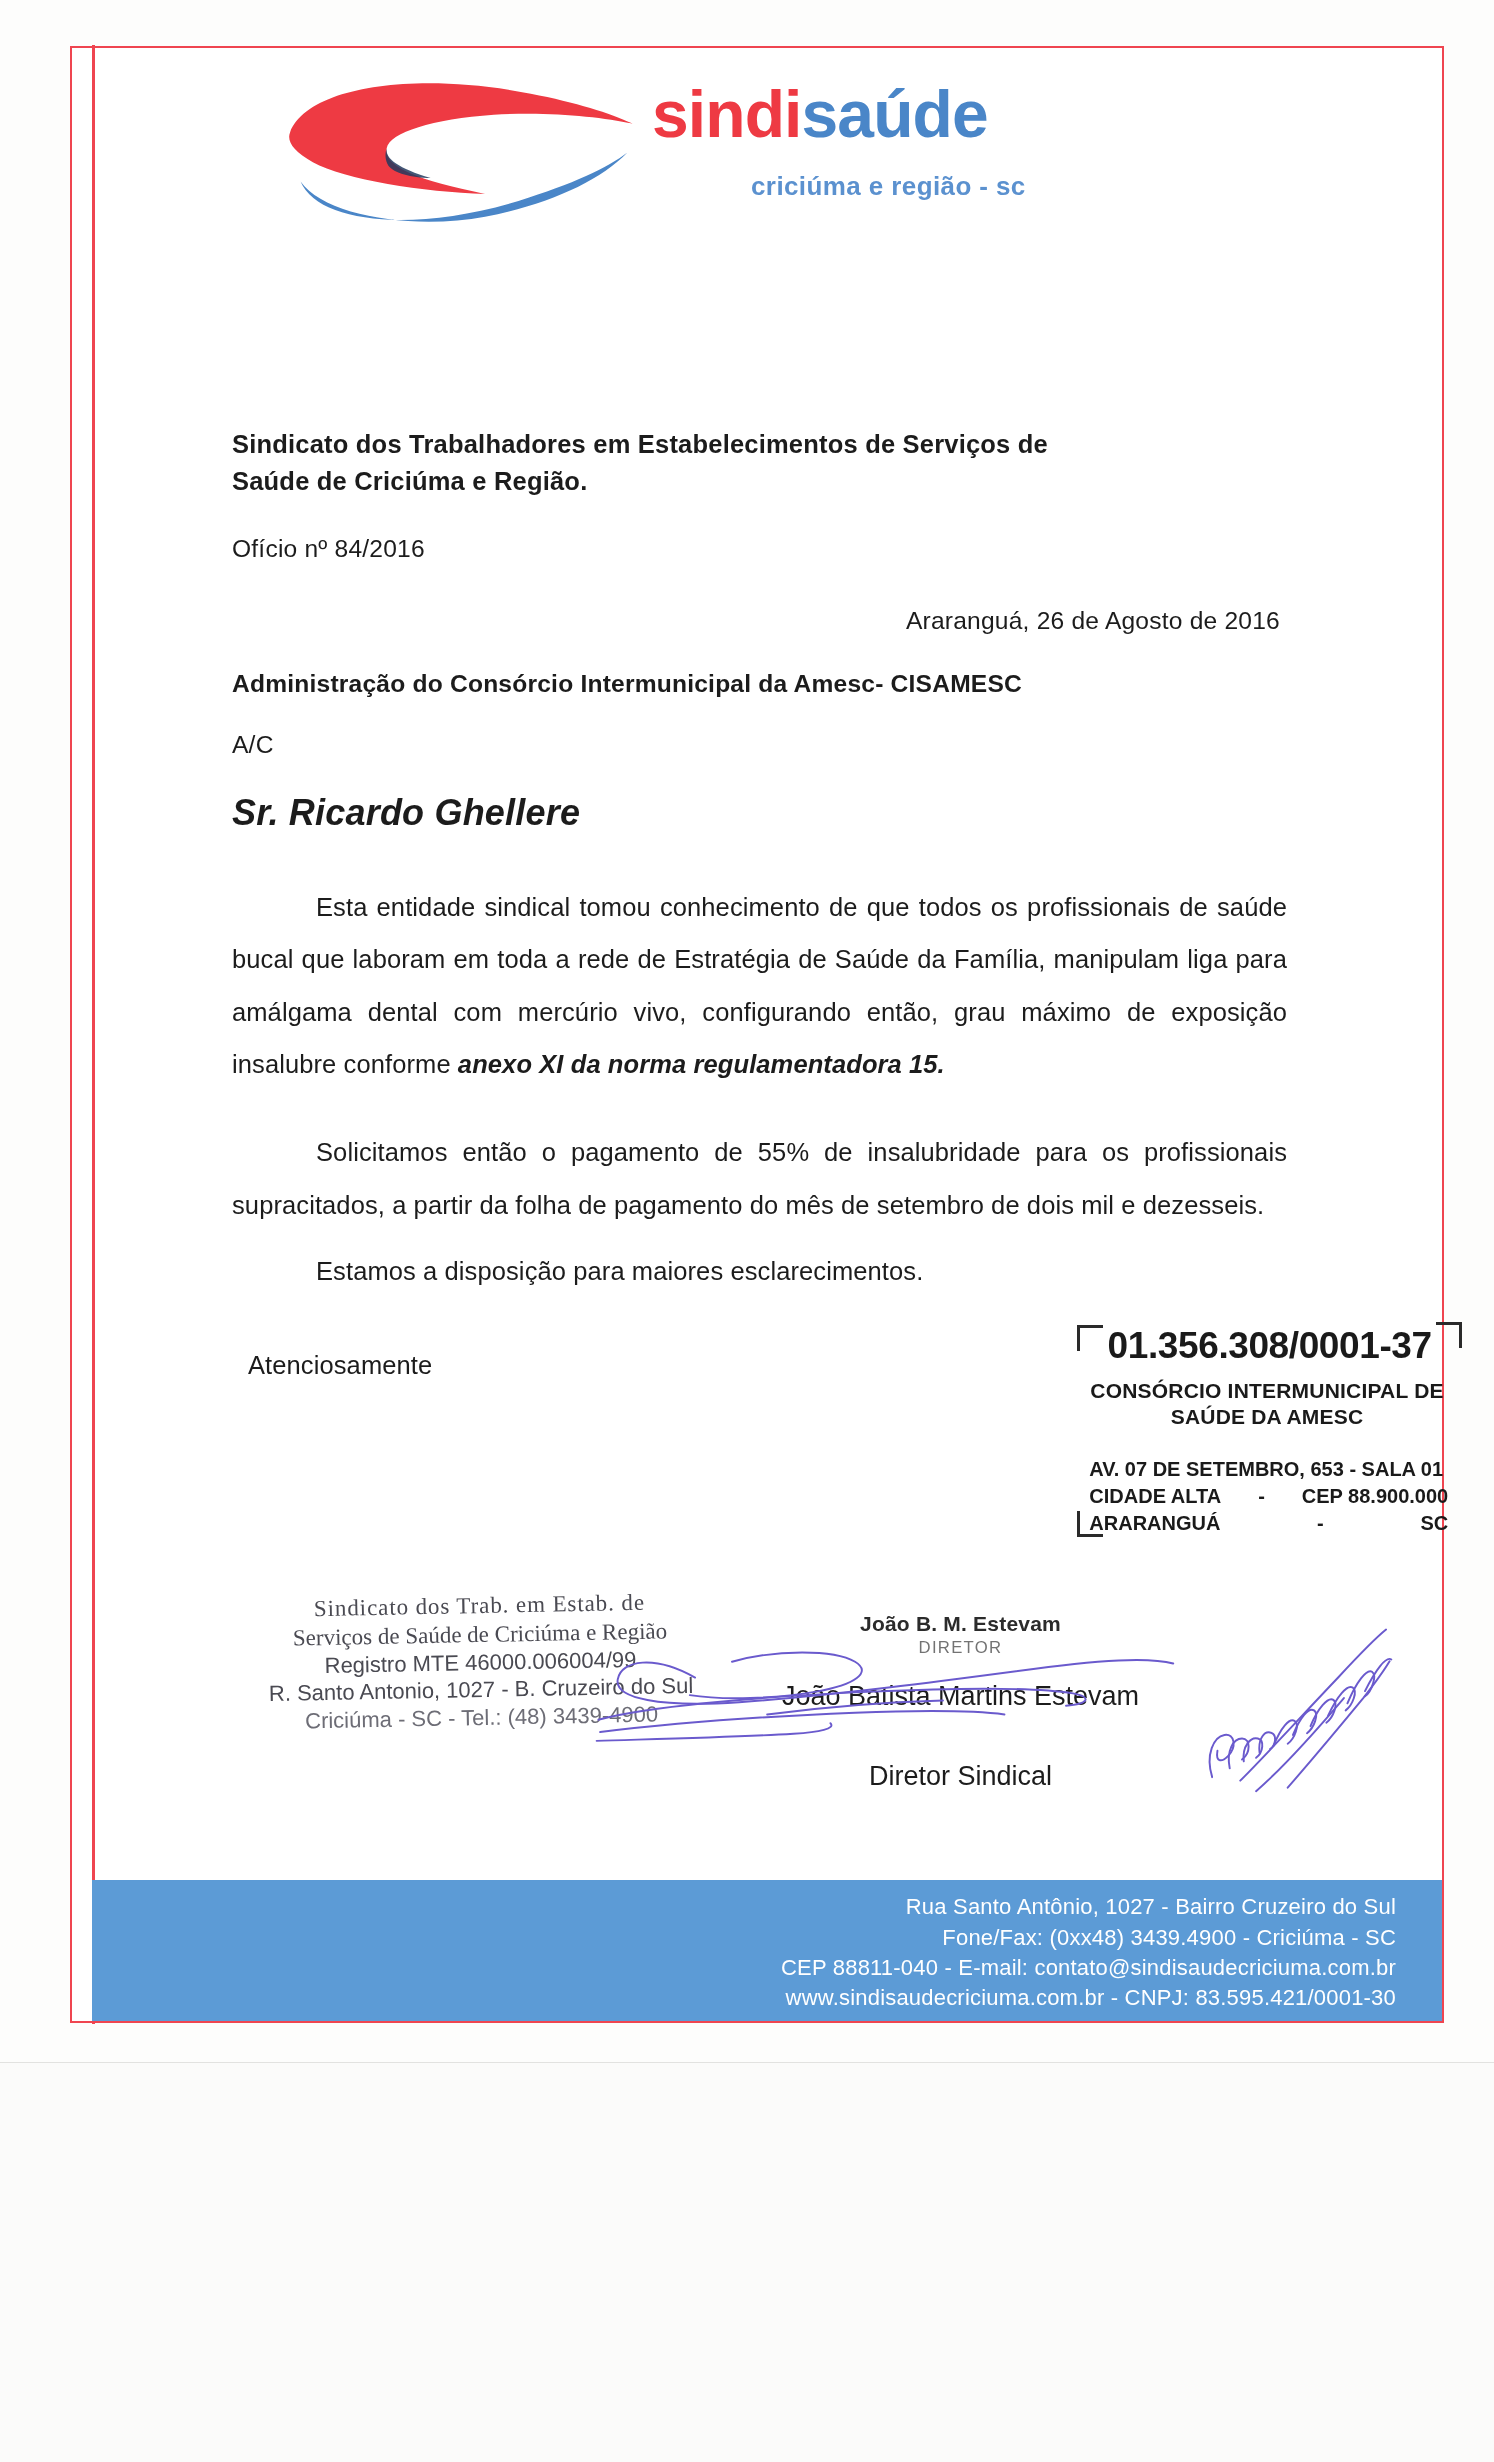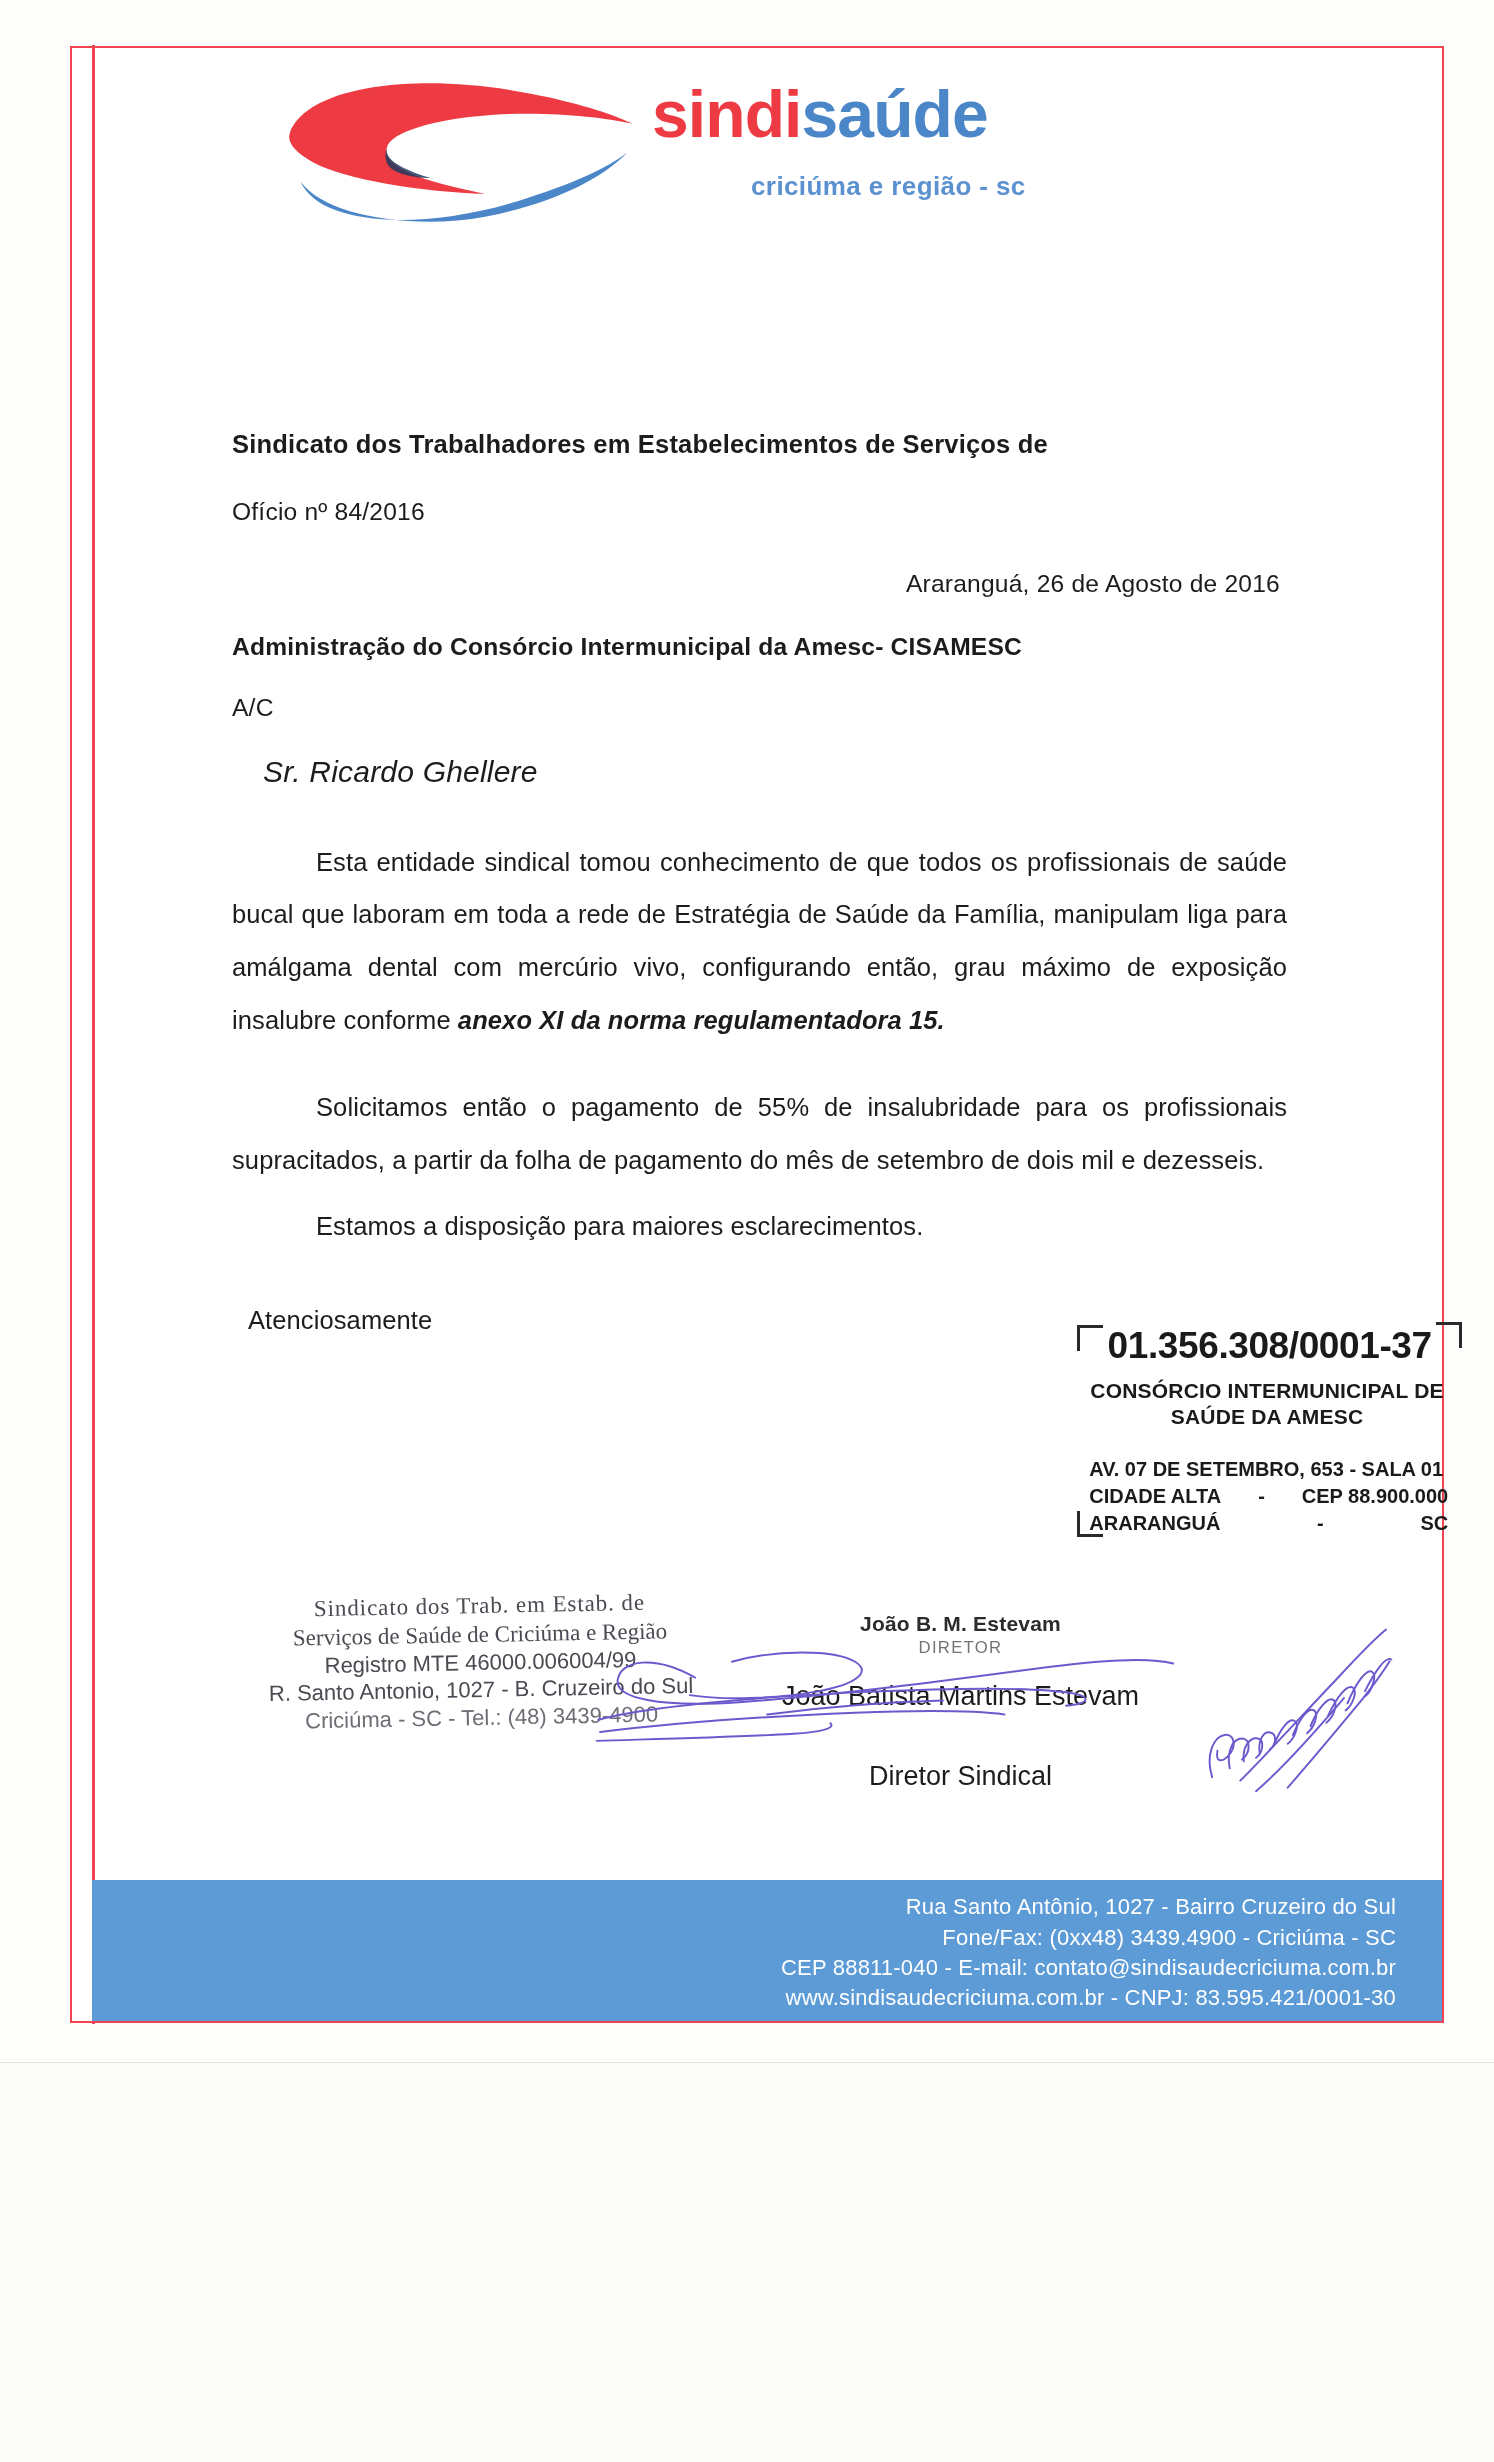--- a/index.html
+++ b/index.html
@@ -128,25 +128,24 @@
     letter-spacing: 0.2px;
   }
   #recipient-org {
     margin-top: 35px;
     font-size: 24.6px;
     font-weight: bold;
     letter-spacing: 0.2px;
   }
   #recipient-person {
     margin-top: 33px;
-    font-size: 30px;
-    font-weight: normal;
+    font-size: 36px;
+    font-weight: bold;
     font-style: italic;
     letter-spacing: 0.2px;
-    margin-left: 31px;
   }
 
   .para {
     margin-top: 47px;
     font-size: 25.5px;
     line-height: 2.06;
     text-align: justify;
     text-justify: inter-word;
     text-indent: 84px;
     letter-spacing: 0.1px;
@@ -317,20 +316,21 @@
         <path d="M 118 90 C 116 102 132 113 168 124 C 146 124 126 118 120 110 C 116 103 116 96 118 90 Z" fill="#233a5e" opacity="0.85"></path>
       </svg>
       <div id="logo-wordmark"><span class="wm-red">sindi</span><span class="wm-blue">saúde</span></div>
       <div id="logo-tagline">criciúma e região - sc</div>
     </div>
 
     <div id="doc-body">
 
       <div id="org-title">
         <span>Sindicato dos Trabalhadores em Estabelecimentos de Serviços de</span>
+        <span>Saúde de Criciúma e Região.</span>
       </div>
 
       <div id="oficio-line">Ofício nº 84/2016</div>
 
       <div id="date-line">Araranguá, 26 de Agosto de 2016</div>
 
       <div id="recipient-org">Administração do Consórcio Intermunicipal da Amesc- CISAMESC</div>
 
       <div id="ac-line">A/C</div>
 

